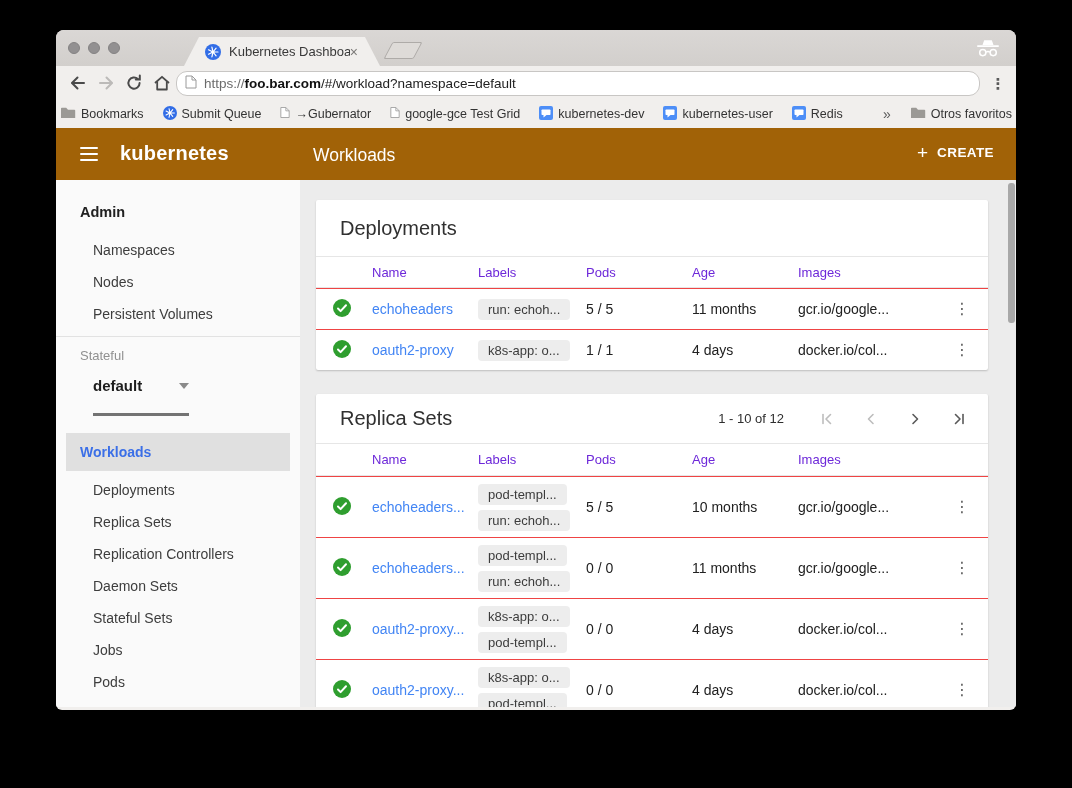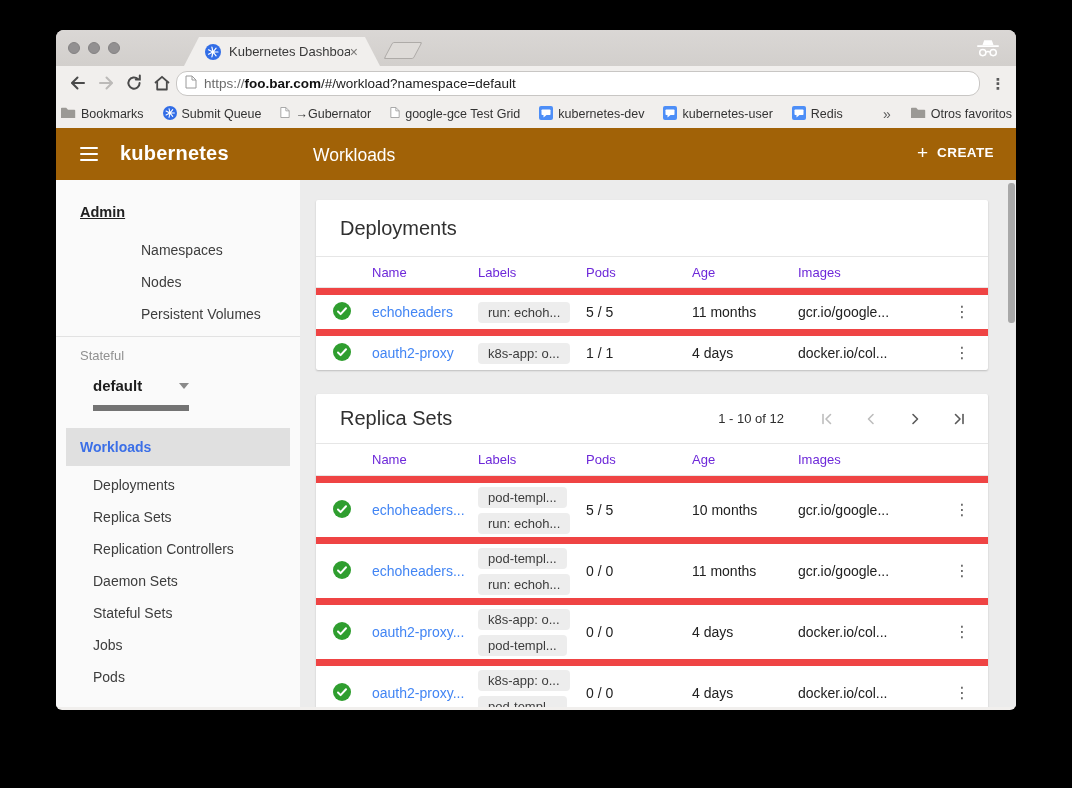--- a/index.html
+++ b/index.html
@@ -46,26 +46,26 @@
   .hamburger span { display:block; height:2px; background:#fff; border-radius:1px; }
   .brand { position:absolute; left:64px; top:14px; color:#fff; font-size:20px; font-weight:bold; letter-spacing:.2px; }
   .page-title { position:absolute; left:257px; top:17px; color:#fff; font-size:17.5px; }
   .create-btn { position:absolute; right:22px; top:15px; display:flex; align-items:center; gap:9px; color:#fff; }
   .create-plus { font-size:19px; font-weight:normal; line-height:19px; }
   .create-label { font-size:13.5px; font-weight:bold; letter-spacing:.4px; }
 
   
   .bodyarea { display:flex; height:527px; }
   .sidebar { width:244px; background:#fafafa; padding-top:14px; flex:none; }
-  .side-heading { height:36px; line-height:36px; padding-left:24px; font-size:14.5px; color:#212121; font-weight:bold;text-decoration:underline; }
-  .side-sub { margin-top:4px;margin-left:48px; }
+  .side-heading { height:36px; line-height:36px; padding-left:24px; font-size:14.5px; color:#212121; font-weight:bold; }
+  .side-sub { margin-top:4px; }
   .side-item { height:32px; line-height:32px; padding-left:37px; font-size:14px; color:#3d3d3d; }
   .side-divider { border-top:1px solid #e2e2e2; margin:6px 0; }
   .ns-label { margin-top:6px; height:26px; line-height:26px; padding-left:24px; font-size:13px; color:#909090; }
-  .ns-select { margin:8px 0 0 37px; width:96px; border-bottom:6px solid #737373; padding-bottom:11px;
+  .ns-select { margin:8px 0 0 37px; width:96px; border-bottom:3px solid #737373; padding-bottom:19px;
                display:flex; align-items:center; justify-content:space-between; }
   .ns-value { font-size:15px; color:#1d1d1d; font-weight:bold; }
   .caret { width:0; height:0; border-left:5px solid transparent; border-right:5px solid transparent; border-top:6px solid #8a8a8a; }
   .active-item { margin:17px 10px 3px 10px; height:38px; line-height:38px; padding-left:14px; background:#e0e0e0;
                  color:#3b6fe7; font-size:14px; font-weight:bold; }
 
   .content { flex:1; background:#ececec; position:relative; padding:20px 0 0 16px; overflow:hidden; }
   .scroll-thumb { position:absolute; right:1px; top:3px; width:7px; height:140px; background:#a8a8a8; border-radius:3px; }
 
   .card { width:672px; background:#fff; border-radius:2px; box-shadow:0 1px 2px rgba(0,0,0,.2); }
@@ -73,21 +73,21 @@
   .card-head { display:flex; align-items:center; justify-content:space-between; }
   .card-title { padding:17px 24px 16px 24px; font-size:20px; color:#303030; }
   .card2 .card-title { padding:13px 24px 13px 24px; }
   .pager { display:flex; align-items:center; gap:30px; padding-right:22px; }
   .pager-range { font-size:13px; color:#2e2e2e; margin-right:6px; }
   .pager-btn { display:flex; align-items:center; justify-content:center; width:14px; height:14px; }
 
   .thead, .trow { display:flex; align-items:center; }
   .thead { height:32px; border-top:1px solid #e6e6e6; border-bottom:1px solid #e6e6e6; color:#6d28d9; font-size:13px; }
   .card2 .thead { height:33px; }
-  .trow { height:41px; border-top:7px solid #ef4444; font-size:14px; color:#212121; }
+  .trow { height:41px; border-top:1px solid #ef4444; font-size:14px; color:#212121; }
   .trow:first-of-type { border-top:none; }
   .card2 .trow { height:61px; }
   .cell { flex:none; }
   .c-icon { width:56px; padding-left:17px; }
   .c-name { width:106px; }
   .c-labels { width:108px; display:flex; flex-direction:column; align-items:flex-start; gap:5px; }
   .c-pods { width:106px; }
   .c-age { width:106px; }
   .c-images { width:152px; }
   .c-kebab { flex:1; display:flex; justify-content:flex-end; padding-right:18px; }

